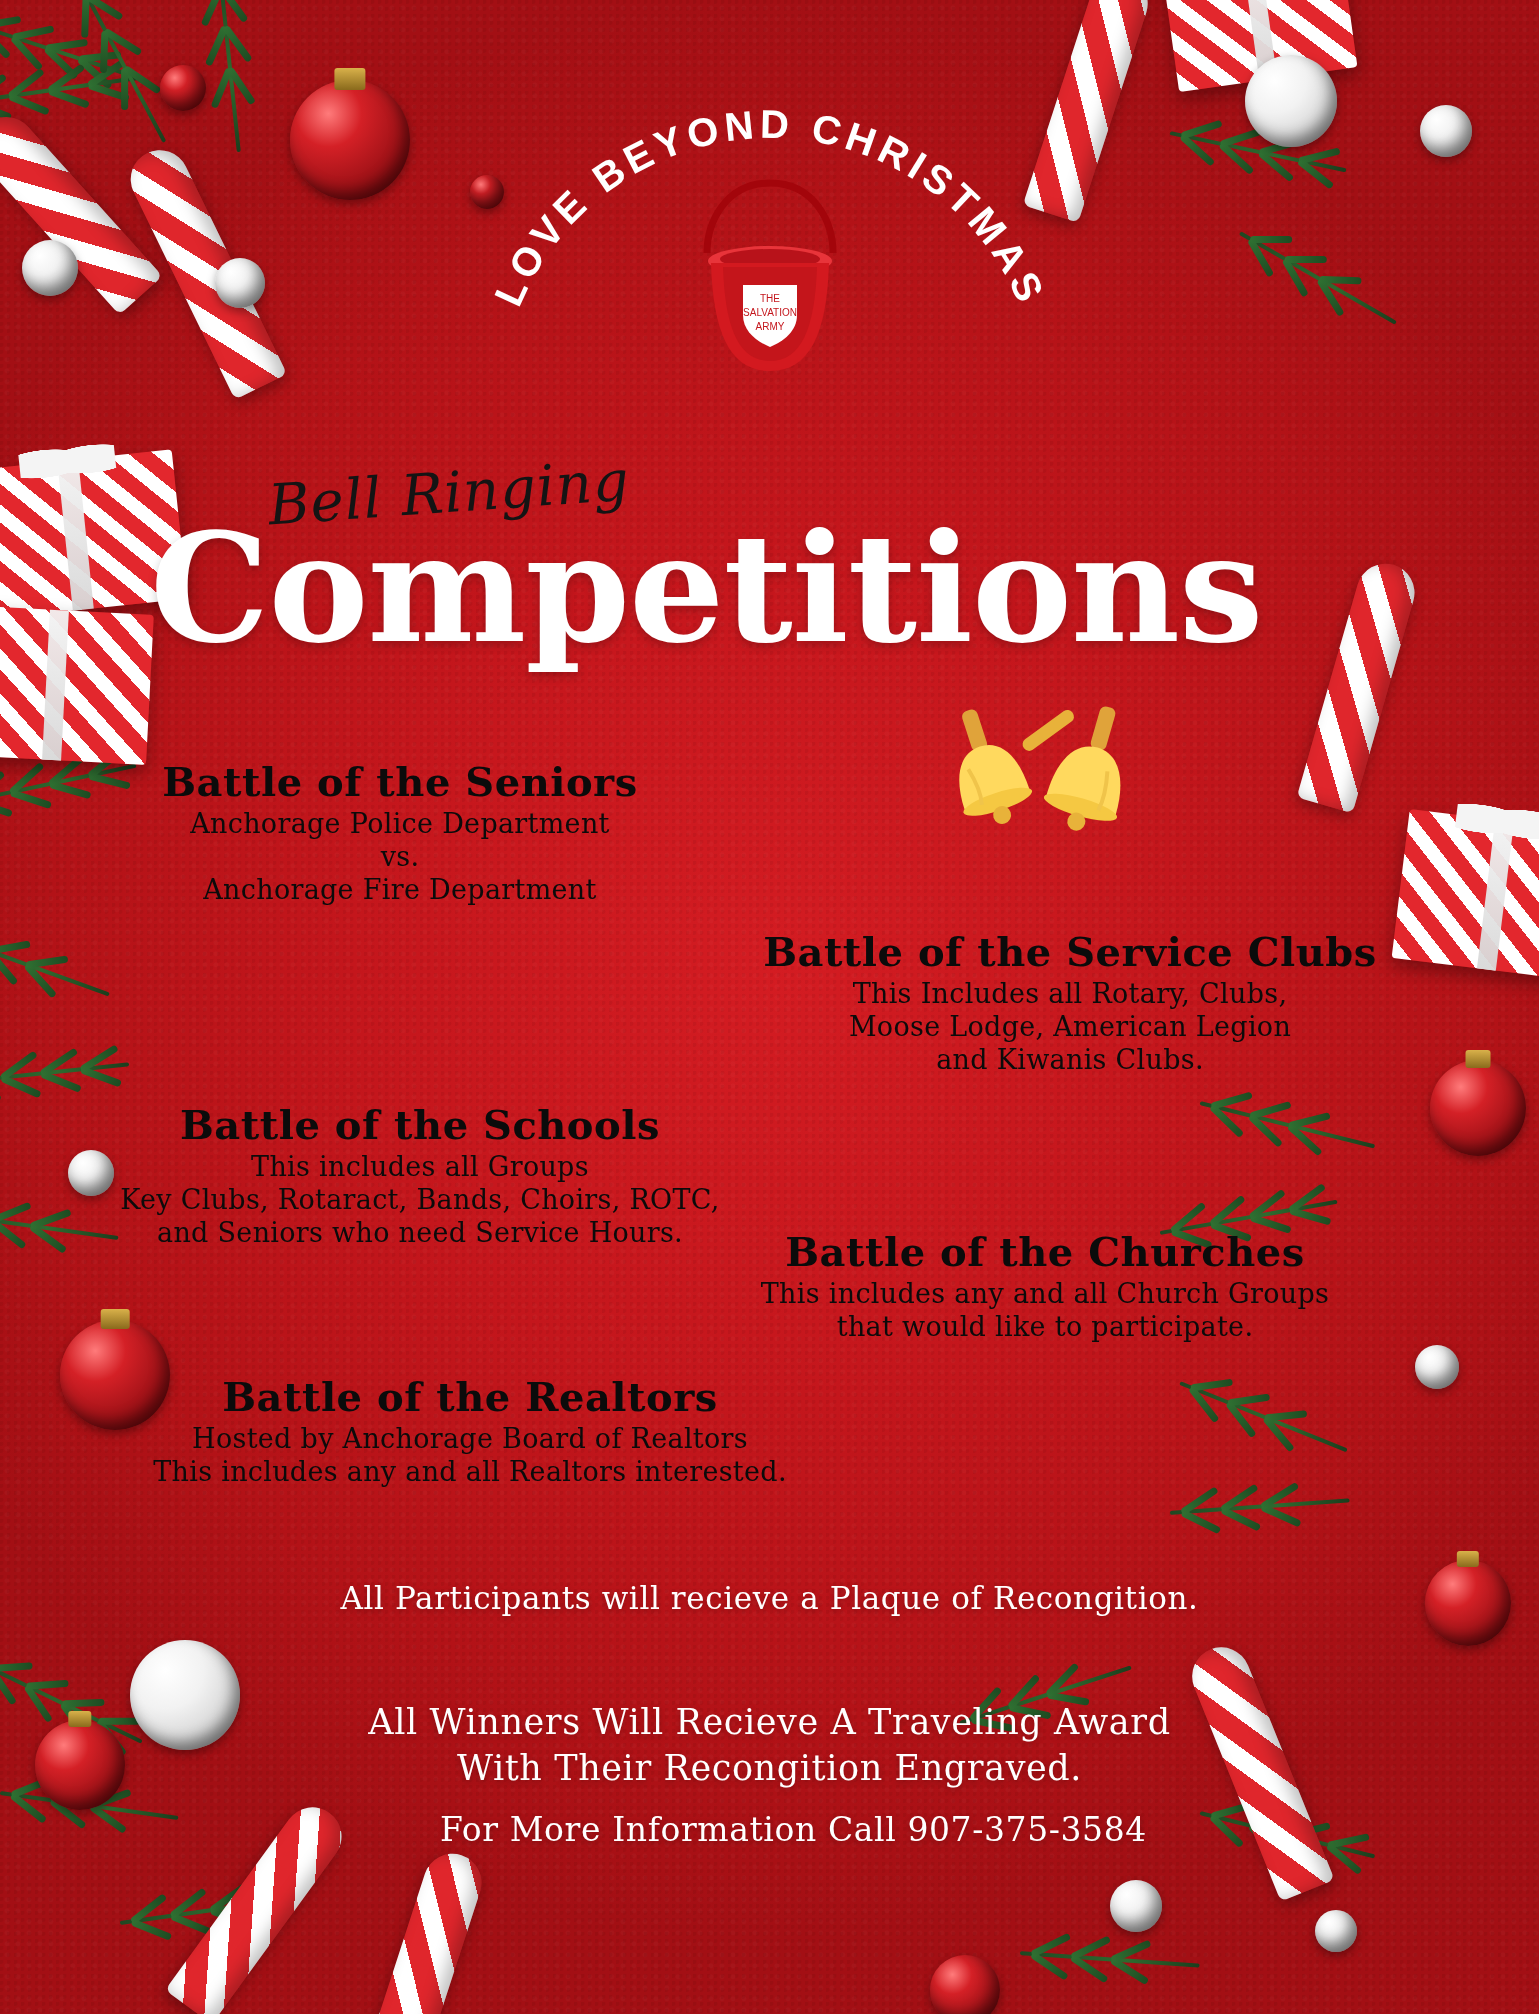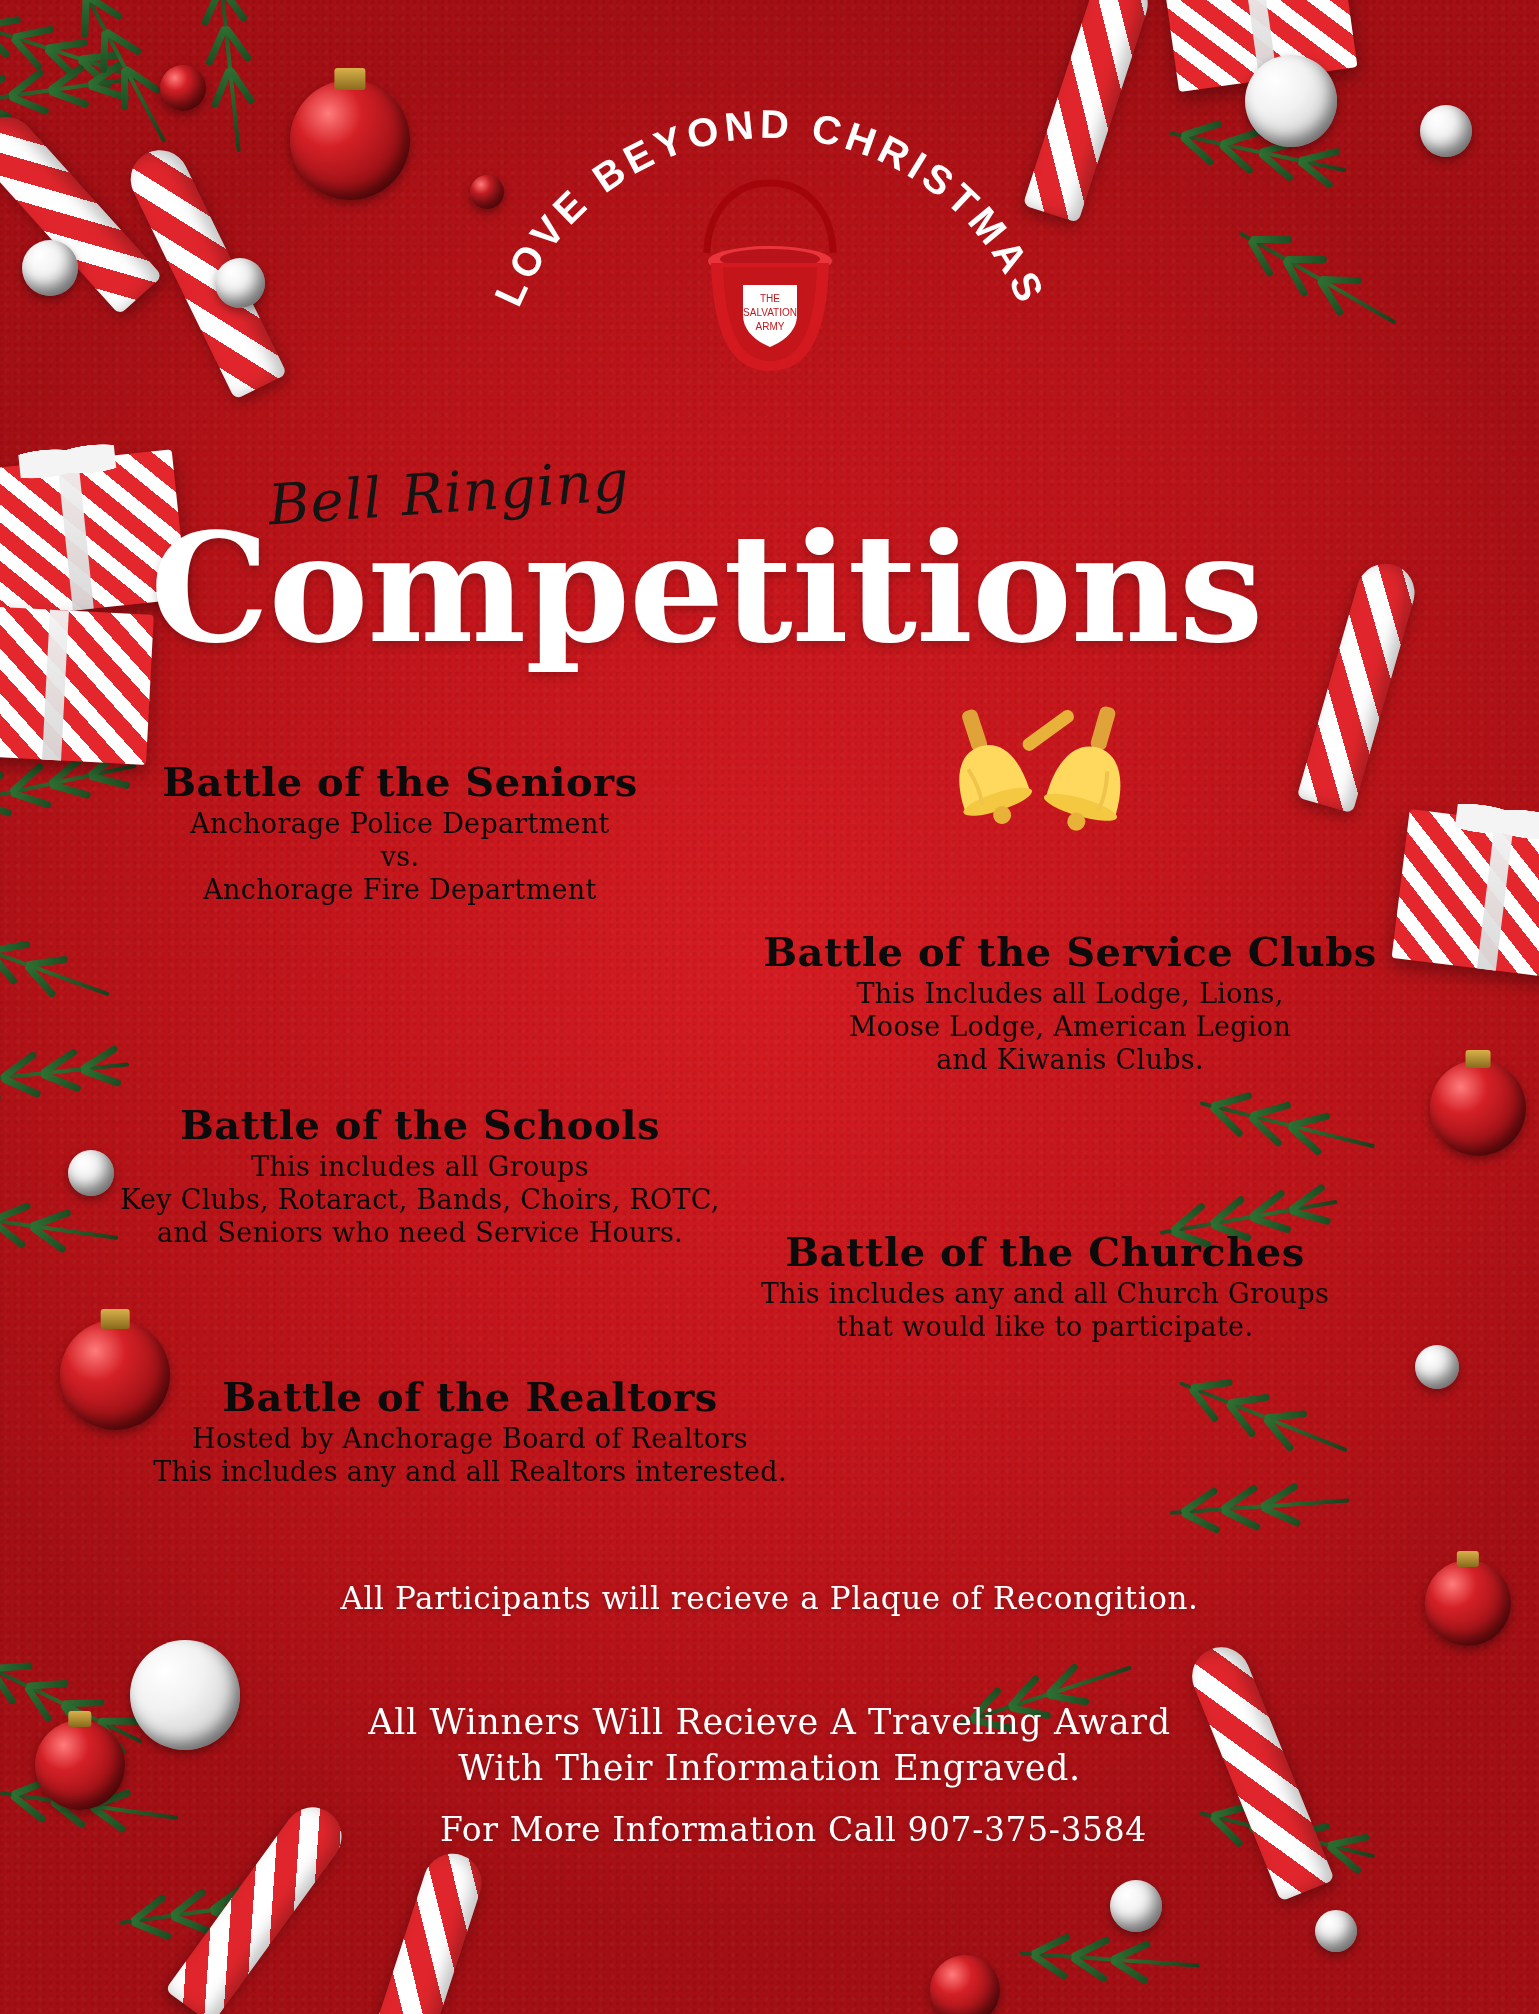--- a/index.html
+++ b/index.html
@@ -557,21 +557,21 @@
 
     <div class="blk c" style="left:110px; top:760px; width:580px;">
       <h2>Battle of the Seniors</h2>
       <p>Anchorage Police Department</p>
       <p>vs.</p>
       <p>Anchorage Fire Department</p>
     </div>
 
     <div class="blk c" style="left:700px; top:930px; width:740px;">
       <h2>Battle of the Service Clubs</h2>
-      <p>This Includes all Lodge, Lions,</p>
+      <p>This Includes all Rotary, Clubs,</p>
       <p>Moose Lodge, American Legion</p>
       <p>and Kiwanis Clubs.</p>
     </div>
 
     <div class="blk c" style="left:80px; top:1060px; width:680px;margin-top:43px;">
       <h2>Battle of the Schools</h2>
       <p>This includes all Groups</p>
       <p>Key Clubs, Rotaract, Bands, Choirs, ROTC,</p>
       <p>and Seniors who need Service Hours.</p>
     </div>
@@ -585,16 +585,16 @@
     <div class="blk c" style="left:130px; top:1375px; width:680px;">
       <h2>Battle of the Realtors</h2>
       <p>Hosted by Anchorage Board of Realtors</p>
       <p>This includes any and all Realtors interested.</p>
     </div>
   </div>
 
   <div class="footer f1">All Participants will recieve a Plaque of Recongition.</div>
   <div class="footer f2">
     <div>All Winners Will Recieve A Traveling Award</div>
-    <div>With Their Information Engraved.</div>
+    <div>With Their Recongition Engraved.</div>
   </div>
   <div class="footer f3">For More Information Call 907-375-3584</div>
 </div>
 
 </body></html>

